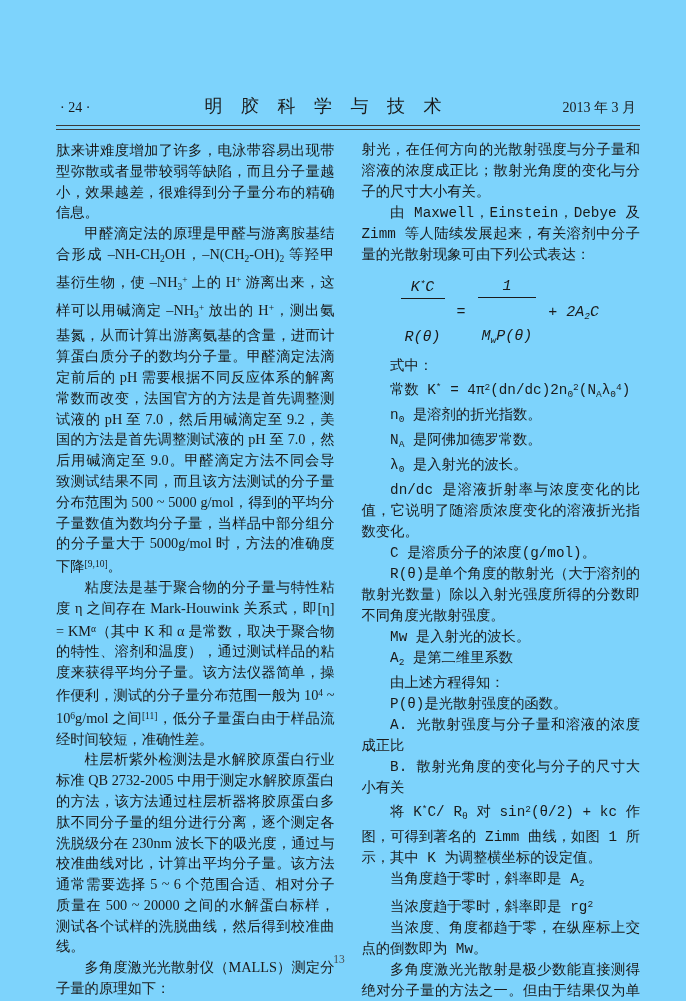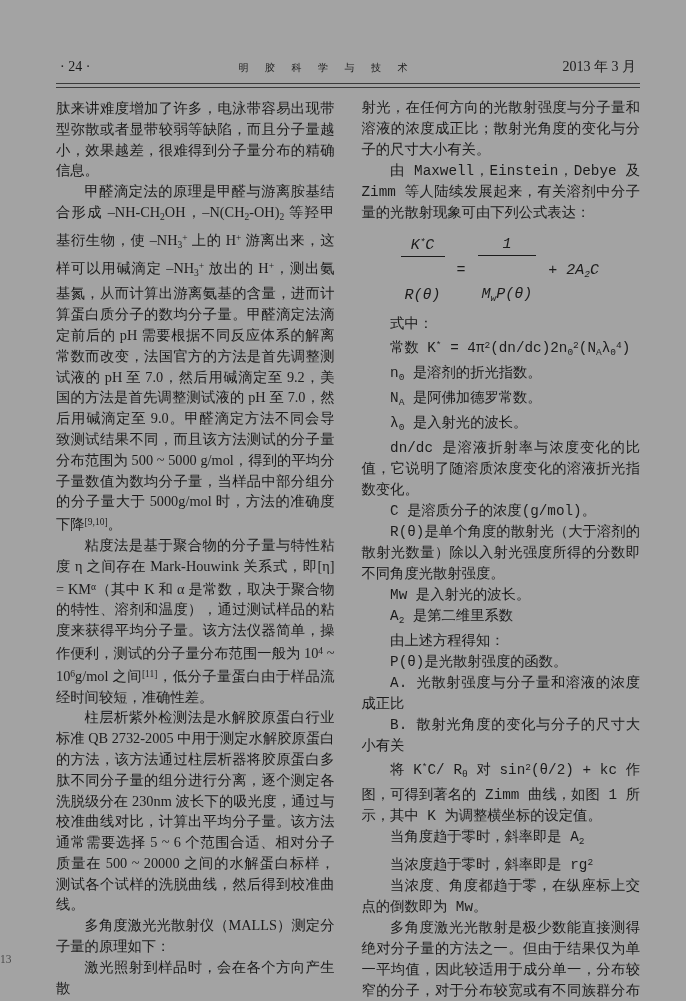--- a/index.html
+++ b/index.html
@@ -1,35 +1,35 @@
 <!DOCTYPE html>
 <html><head>
 <meta charset="utf-8">
 <style>
   html, body { margin: 0; padding: 0; background: #e9e9e9; }
   .page {
     position: relative;
     width: 686px;
     height: 1001px;
     margin: 0 auto;
-    background: #a3a3a3;
+    background: #7dd3fc;
     box-sizing: border-box;
     padding: 58px 46px 0 56px;
     font-family: "Liberation Serif", "DejaVu Serif", serif;
     color: #1b1b1b;
     overflow: hidden;
   }
   .page-header {
     display: flex;
     justify-content: space-between;
     align-items: baseline;
     font-size: 14px;
     padding: 0 4px;
   }
-  .journal-title { letter-spacing: 7px; font-size: 10px; }
+  .journal-title { letter-spacing: 7px; font-size: 18px; margin-top: 36px; }
   .header-rule {
     margin-top: 7px;
     height: 3px;
     border-top: 1.6px solid #3a3a3a;
     border-bottom: 1.6px solid #3a3a3a;
   }
   .columns {
     display: flex;
     gap: 27px;
     margin-top: 10px;
@@ -60,20 +60,21 @@
     vertical-align: middle;
     text-align: center;
     margin: 0 3px;
   }
   .frac .num { display: block; padding: 0 4px 2px; border-bottom: 1.2px solid #1b1b1b; }
   .frac .den { display: block; padding: 2px 4px 0; margin-top: 28px; }
   .page-footer {
     position: absolute;
     left: 0; right: 8px;
     bottom: 36px;
+    text-align: center;
     font-size: 11.5px;
     color: #4a4a4a;
   }
 </style>
 </head>
 <body>
 
 <div class="page">
   <header class="page-header">
     <span>· 24 ·</span>

